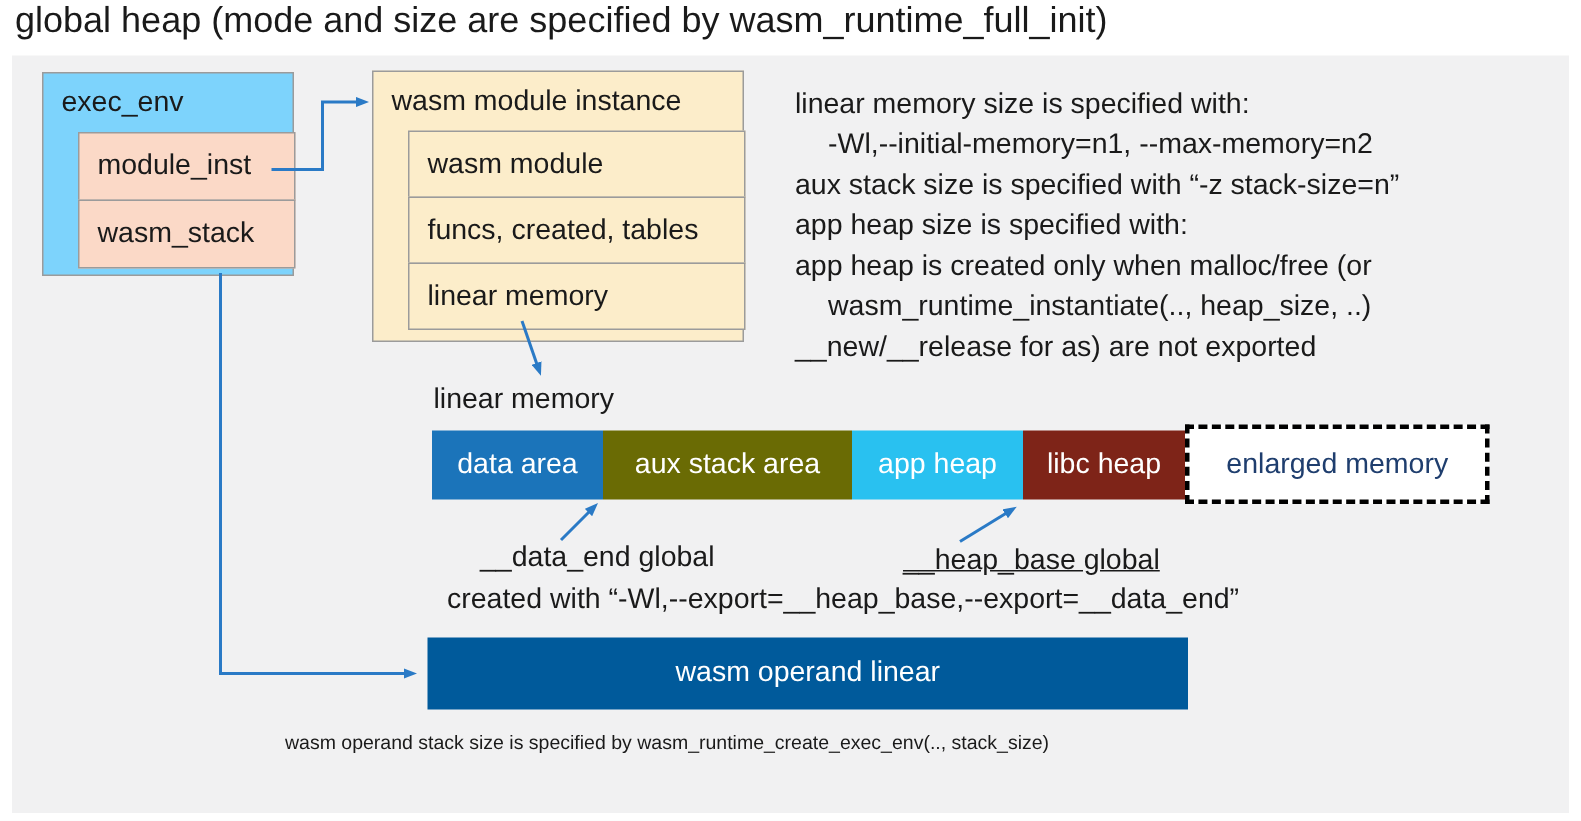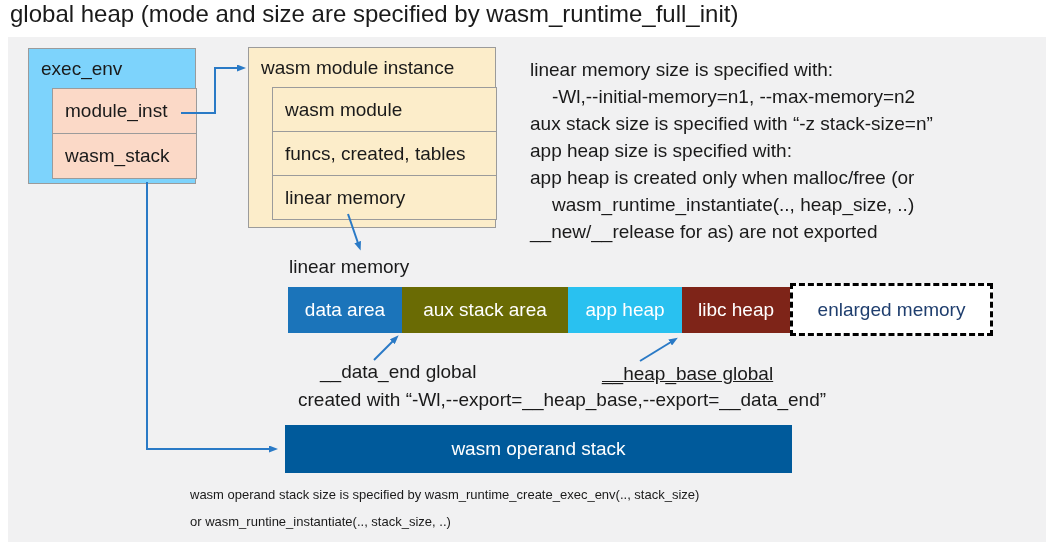--- a/index.html
+++ b/index.html
@@ -102,24 +102,23 @@
     <div class="seg seg-aux">aux stack area</div>
     <div class="seg seg-app">app heap</div>
     <div class="seg seg-libc">libc heap</div>
   </div>
   <div class="abs" id="enlarged">enlarged memory</div>
 
   <div class="abs" id="data-end-label">__data_end global</div>
   <div class="abs" id="heap-base-label">__heap_base global</div>
   <div class="abs" id="export-line">created with “-Wl,--export=__heap_base,--export=__data_end”</div>
 
-  <div class="abs" id="op-stack">wasm operand stack</div>
+  <div class="abs" id="op-stack">wasm operand linear</div>
   <div class="abs" id="bottom-notes">
     <div>wasm operand stack size is specified by wasm_runtime_create_exec_env(.., stack_size)</div>
-    <div>or wasm_runtine_instantiate(.., stack_size, ..)</div>
   </div>
 
   <svg class="abs" id="arrows" viewBox="0 0 1054 547" xmlns="http://www.w3.org/2000/svg">
     <defs>
       <marker id="ah" markerWidth="9" markerHeight="7" refX="1" refY="3.5" orient="auto" markerUnits="userSpaceOnUse">
         <path d="M0,0 L9,3.5 L0,7 Z" fill="#2a7ac6"></path>
       </marker>
     </defs>
     <path d="M181,113 H215 V68 H238" fill="none" stroke="#2a7ac6" stroke-width="2" marker-end="url(#ah)"></path>
     <path d="M147,182 V449 H270" fill="none" stroke="#2a7ac6" stroke-width="2" marker-end="url(#ah)"></path>

